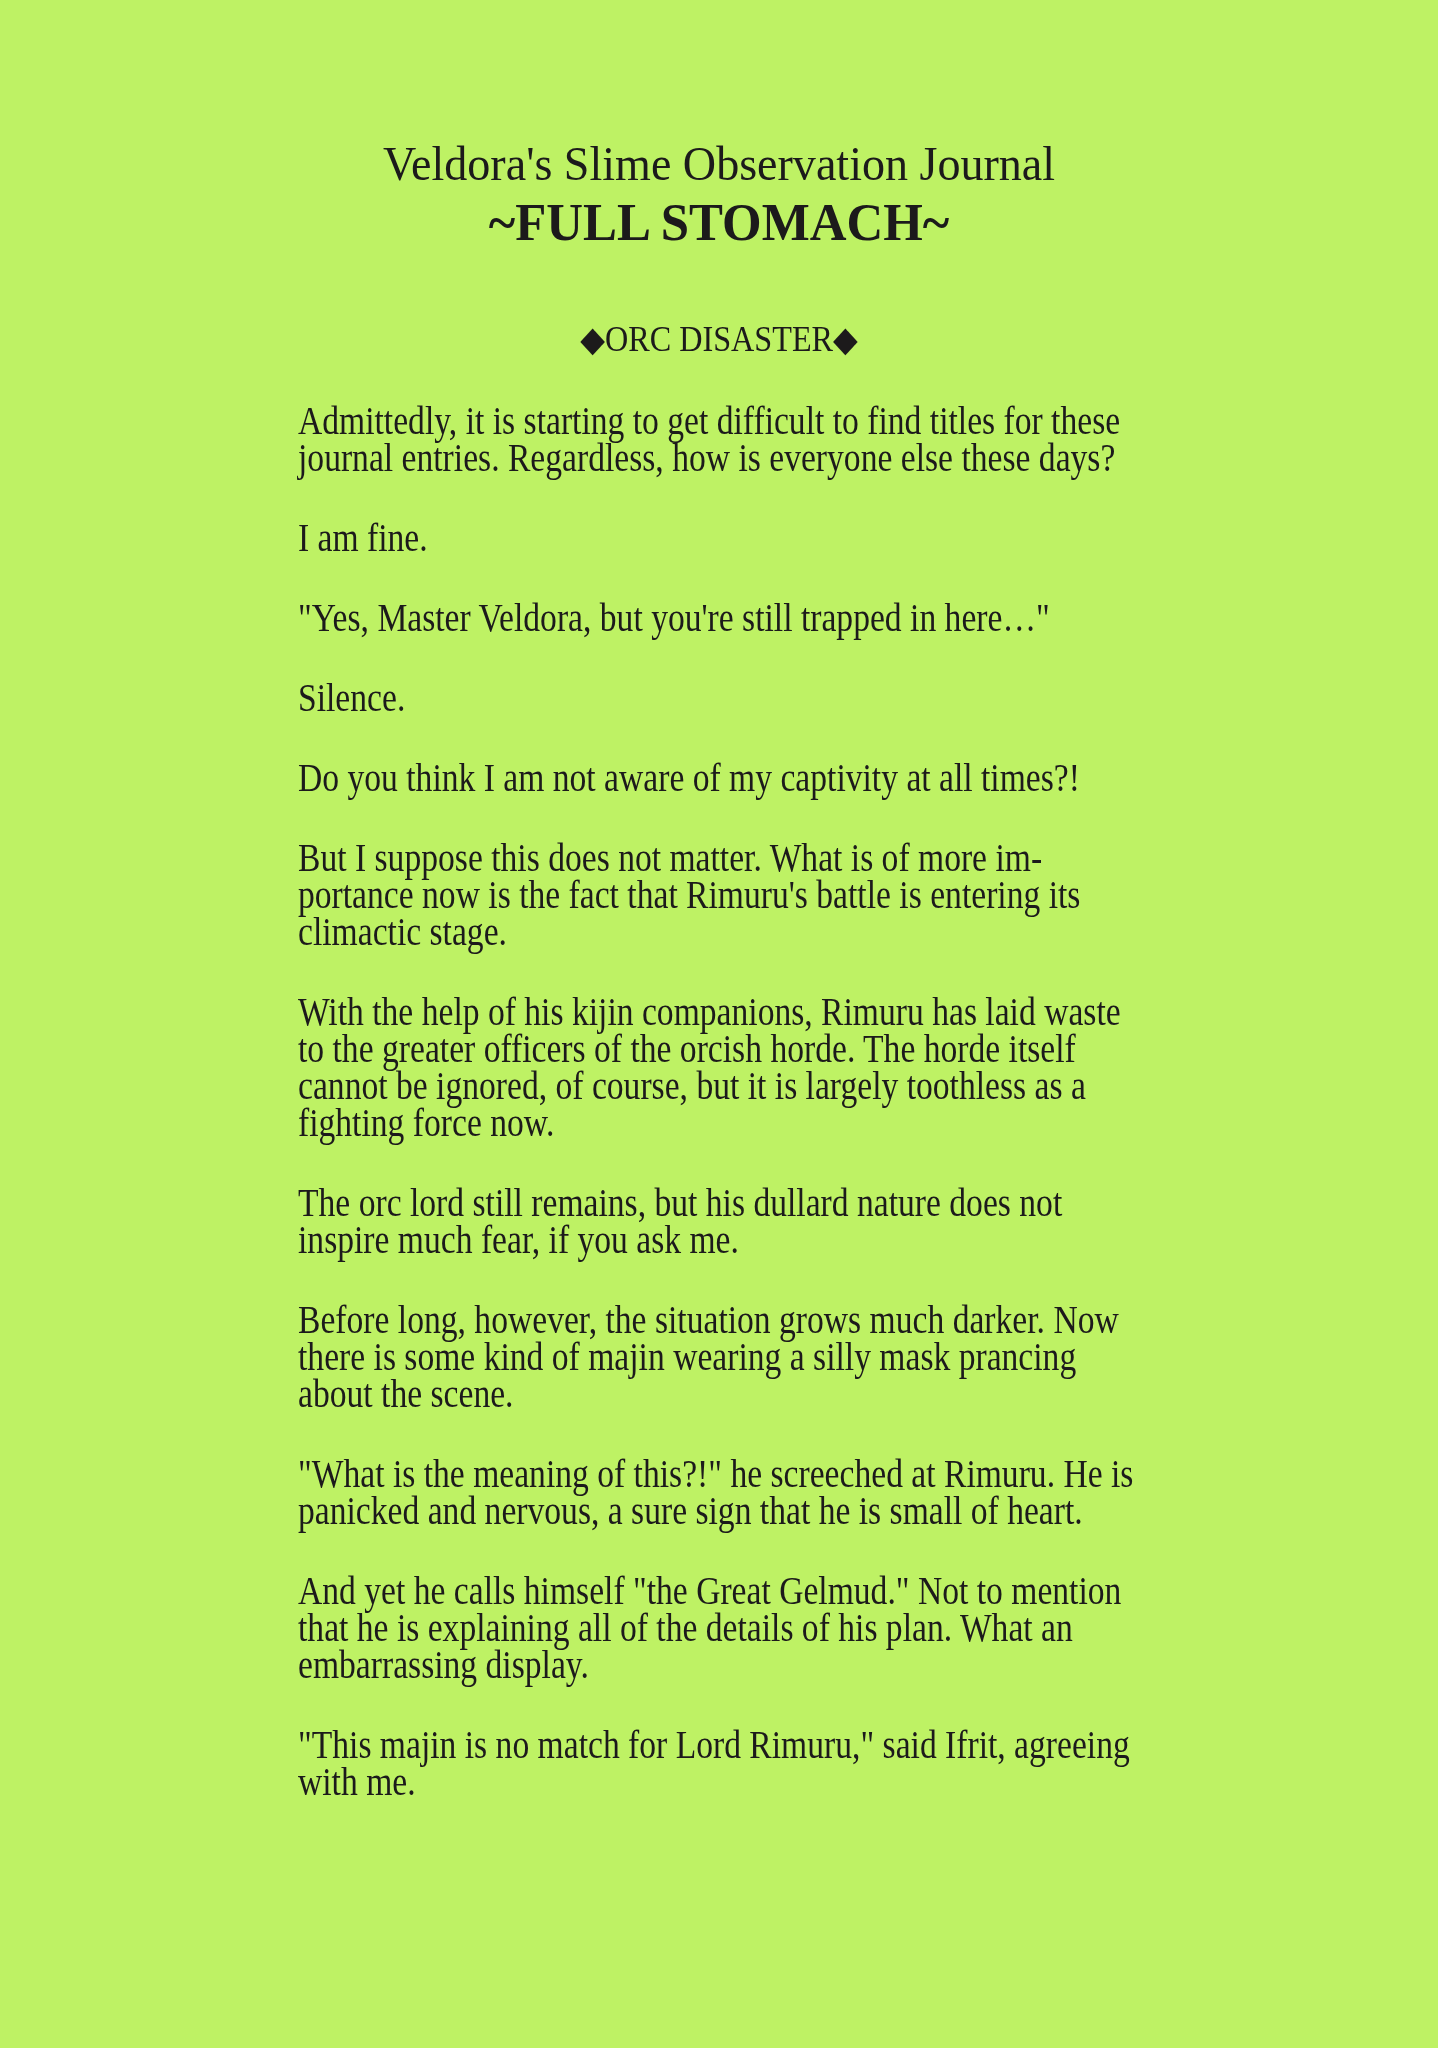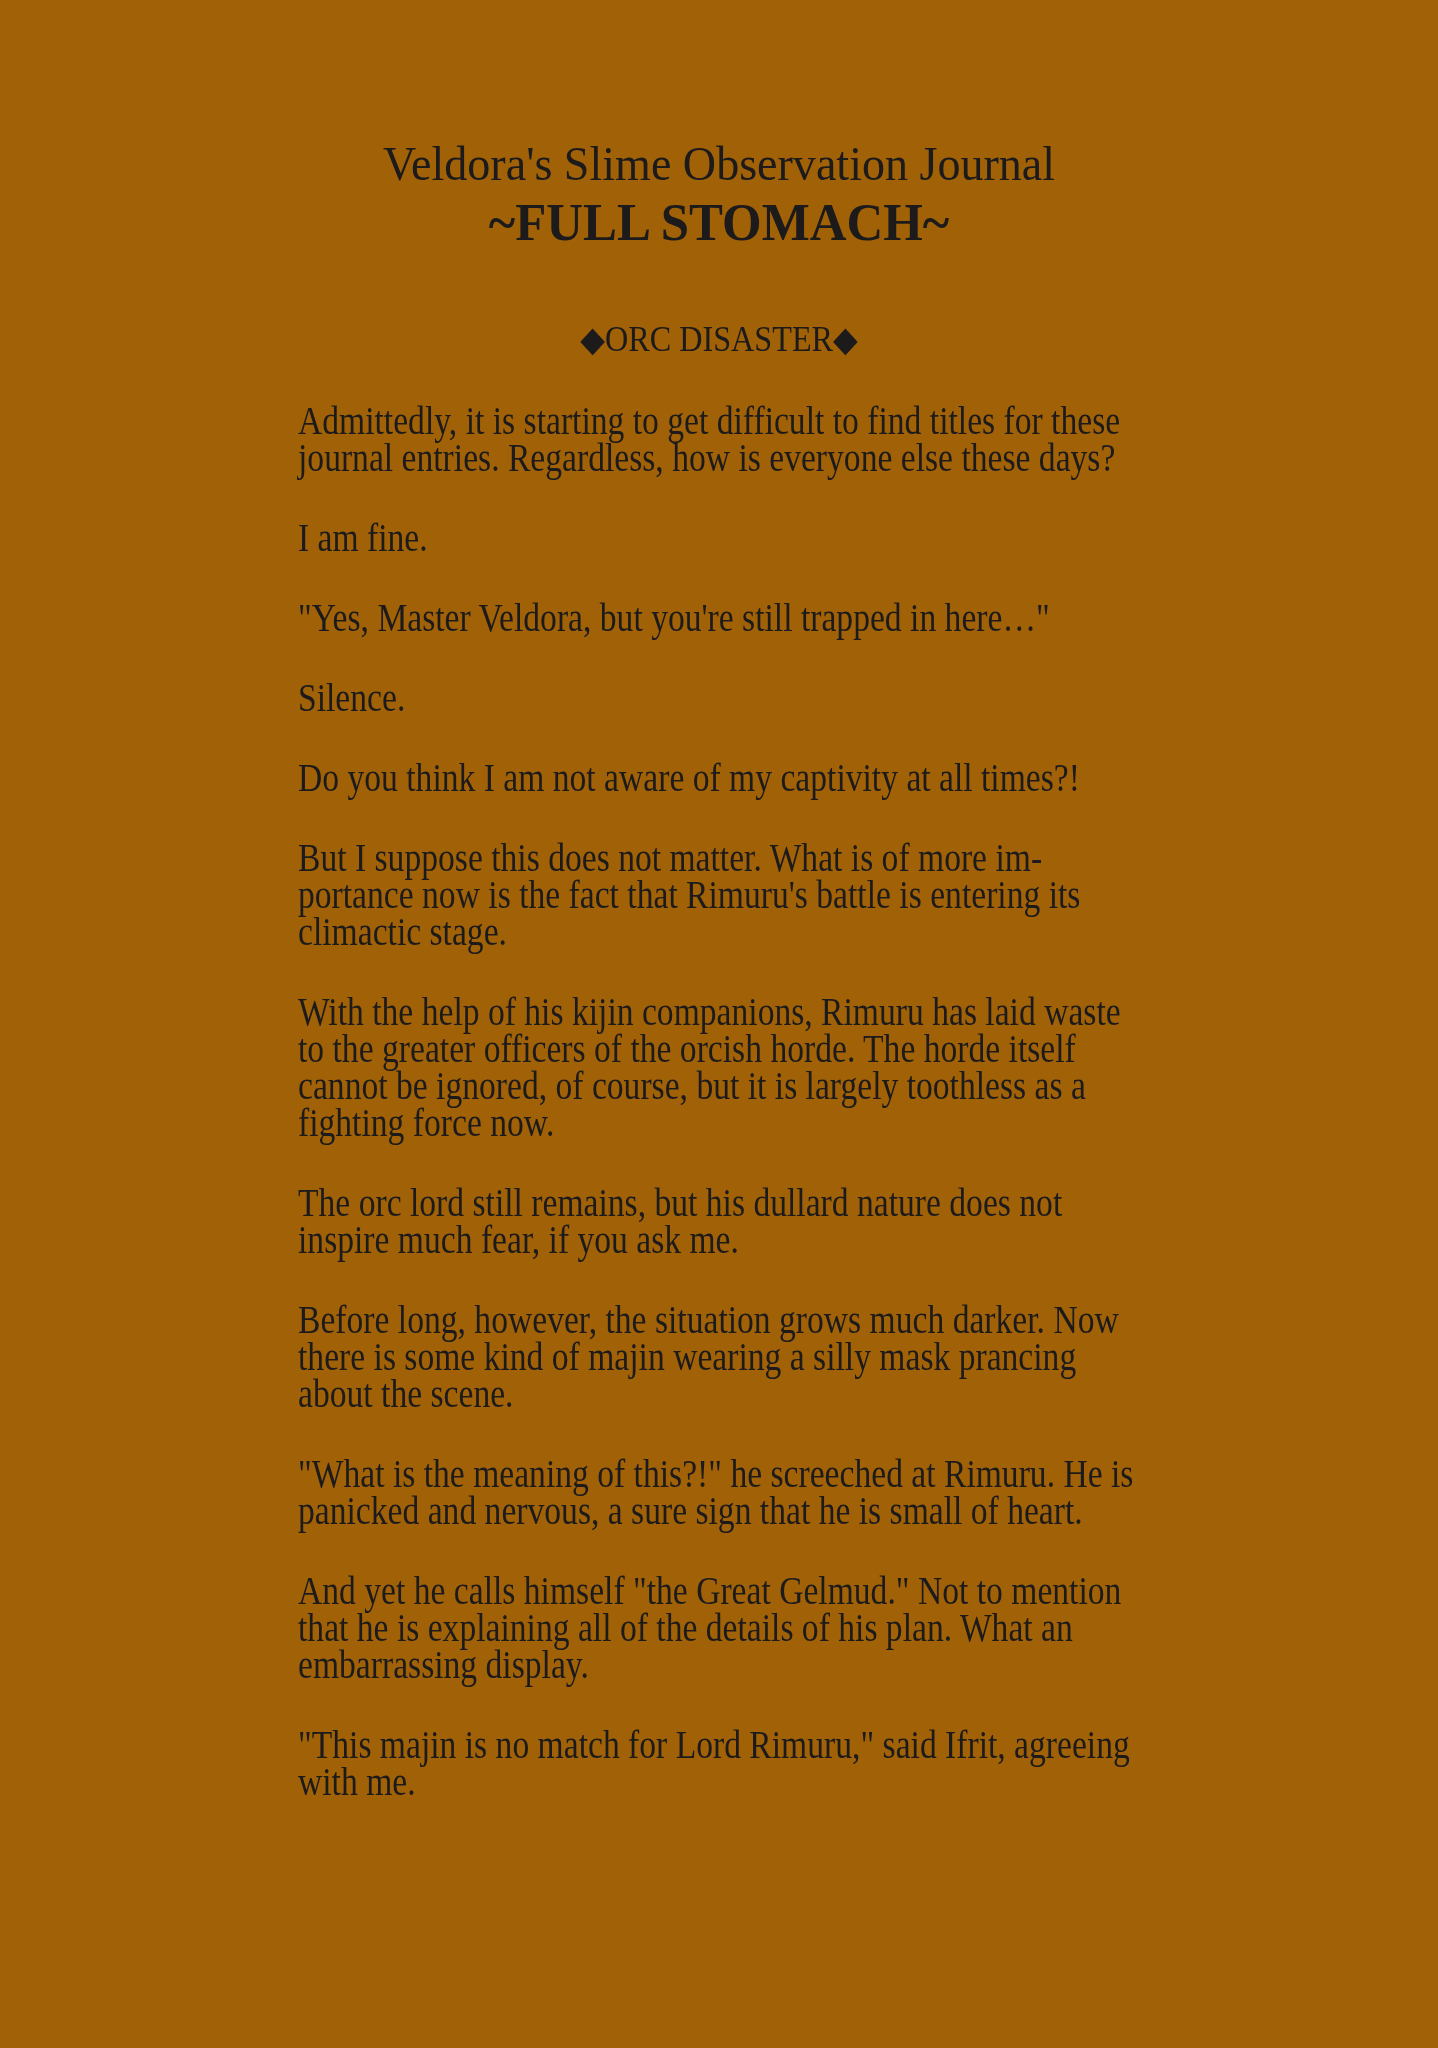--- a/index.html
+++ b/index.html
@@ -11,21 +11,21 @@
     width: 1438px;
     height: 2048px;
     position: relative;
     overflow: hidden;
     font-family: "Liberation Serif", "DejaVu Serif", serif;
     color: #1c1a1b;
   }
   .page {
     position: absolute;
     inset: 0;
-    background: #a16207;
+    background: #bef264;
   }
   .title {
     position: absolute;
     top: 136px;
     left: 0;
     width: 1438px;
     text-align: center;
     font-size: 49px;
     line-height: 56px;
     transform: scaleX(0.94);

